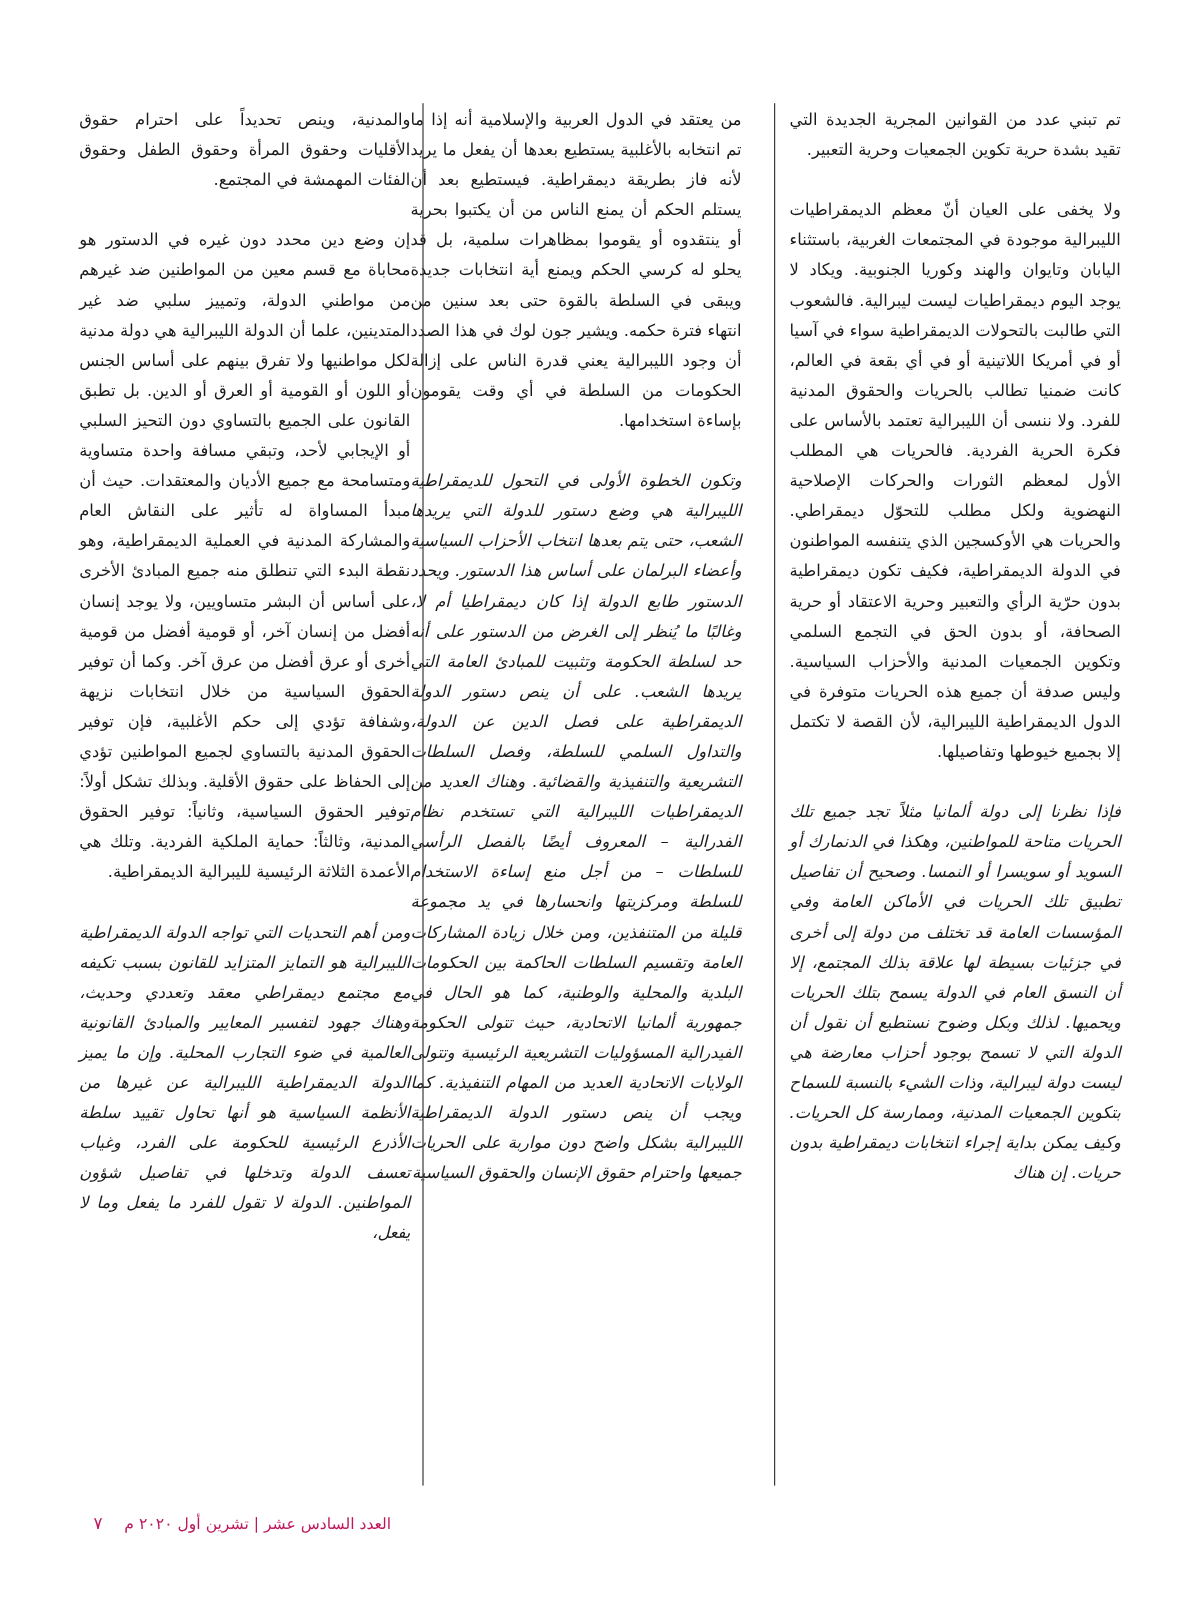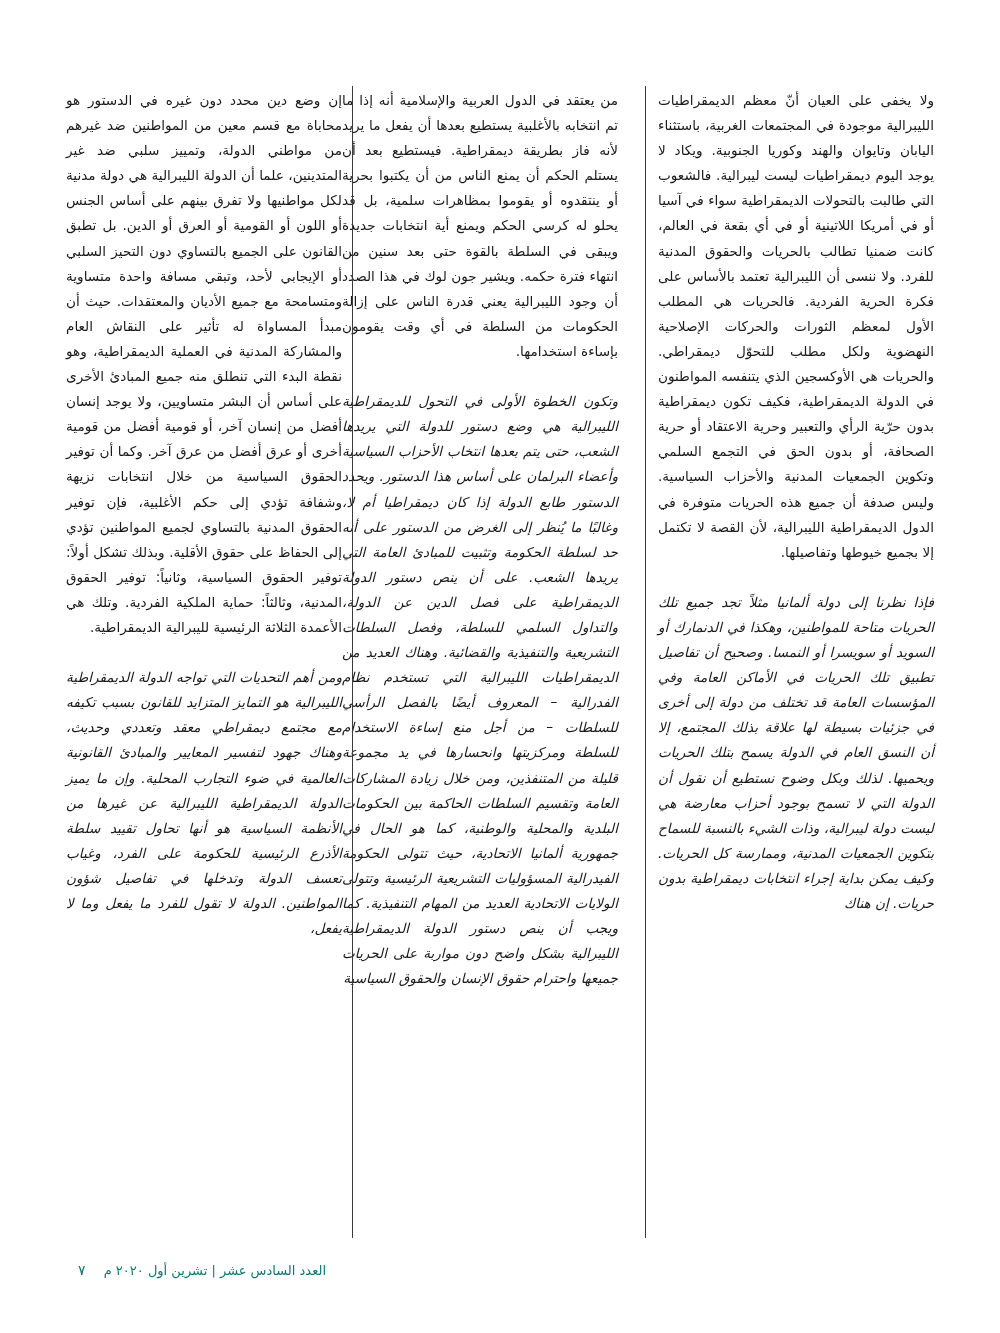--- a/index.html
+++ b/index.html
@@ -19,46 +19,48 @@
   .para { margin: 0 0 25.1px 0; }
   .para.cont { margin-bottom: 0; font-style: italic; }
   .divider {
     position: absolute; top: 86px; height: 1152px; width: 1px; background: #3a3a3a;
   }
   .div-1 { left: 645px; }
   .div-2 { left: 352px; }
   .footer {
     position: absolute; top: 1262px; left: 66px; width: 260px;
     direction: rtl; text-align: right;
-    font-size: 13px; color: #0f766e;
+    font-size: 13px; color: #be185d;
   }
   .footer .issue { }
   .footer .date { margin-right: 0; }
   .footer .page-num { display: inline-block; margin-right: 14px; font-size: 14px; }
 </style>
 </head>
 <body>
 
 <div class="page">
 
   <div class="col col-right">
+    <p class="para">تم تبني عدد من القوانين المجرية الجديدة التي تقيد بشدة حرية تكوين الجمعيات وحرية التعبير.</p>
     <p class="para">ولا يخفى على العيان أنّ معظم الديمقراطيات الليبرالية موجودة في المجتمعات الغربية، باستثناء اليابان وتايوان والهند وكوريا الجنوبية. ويكاد لا يوجد اليوم ديمقراطيات ليست ليبرالية. فالشعوب التي طالبت بالتحولات الديمقراطية سواء في آسيا أو في أمريكا اللاتينية أو في أي بقعة في العالم، كانت ضمنيا تطالب بالحريات والحقوق المدنية للفرد. ولا ننسى أن الليبرالية تعتمد بالأساس على فكرة الحرية الفردية. فالحريات هي المطلب الأول لمعظم الثورات والحركات الإصلاحية النهضوية ولكل مطلب للتحوّل ديمقراطي. والحريات هي الأوكسجين الذي يتنفسه المواطنون في الدولة الديمقراطية، فكيف تكون ديمقراطية بدون حرّية الرأي والتعبير وحرية الاعتقاد أو حرية الصحافة، أو بدون الحق في التجمع السلمي وتكوين الجمعيات المدنية والأحزاب السياسية. وليس صدفة أن جميع هذه الحريات متوفرة في الدول الديمقراطية الليبرالية، لأن القصة لا تكتمل إلا بجميع خيوطها وتفاصيلها.</p>
     <p class="para cont">فإذا نظرنا إلى دولة ألمانيا مثلاً تجد جميع تلك الحريات متاحة للمواطنين، وهكذا في الدنمارك أو السويد أو سويسرا أو النمسا. وصحيح أن تفاصيل تطبيق تلك الحريات في الأماكن العامة وفي المؤسسات العامة قد تختلف من دولة إلى أخرى في جزئيات بسيطة لها علاقة بذلك المجتمع، إلا أن النسق العام في الدولة يسمح بتلك الحريات ويحميها. لذلك وبكل وضوح نستطيع أن نقول أن الدولة التي لا تسمح بوجود أحزاب معارضة هي ليست دولة ليبرالية، وذات الشيء بالنسبة للسماح بتكوين الجمعيات المدنية، وممارسة كل الحريات. وكيف يمكن بداية إجراء انتخابات ديمقراطية بدون حريات. إن هناك</p>
   </div>
 
   <div class="divider div-1"></div>
 
   <div class="col col-mid">
     <p class="para">من يعتقد في الدول العربية والإسلامية أنه إذا ما تم انتخابه بالأغلبية يستطيع بعدها أن يفعل ما يريد لأنه فاز بطريقة ديمقراطية. فيستطيع بعد أن يستلم الحكم أن يمنع الناس من أن يكتبوا بحرية أو ينتقدوه أو يقوموا بمظاهرات سلمية، بل قد يحلو له كرسي الحكم ويمنع أية انتخابات جديدة ويبقى في السلطة بالقوة حتى بعد سنين من انتهاء فترة حكمه. ويشير جون لوك في هذا الصدد أن وجود الليبرالية يعني قدرة الناس على إزالة الحكومات من السلطة في أي وقت يقومون بإساءة استخدامها.</p>
     <p class="para cont">وتكون الخطوة الأولى في التحول للديمقراطية الليبرالية هي وضع دستور للدولة التي يريدها الشعب، حتى يتم بعدها انتخاب الأحزاب السياسية وأعضاء البرلمان على أساس هذا الدستور. ويحدد الدستور طابع الدولة إذا كان ديمقراطيا أم لا، وغالبًا ما يُنظر إلى الغرض من الدستور على أنه حد لسلطة الحكومة وتثبيت للمبادئ العامة التي يريدها الشعب. على أن ينص دستور الدولة الديمقراطية على فصل الدين عن الدولة، والتداول السلمي للسلطة، وفصل السلطات التشريعية والتنفيذية والقضائية. وهناك العديد من الديمقراطيات الليبرالية التي تستخدم نظام الفدرالية – المعروف أيضًا بالفصل الرأسي للسلطات – من أجل منع إساءة الاستخدام للسلطة ومركزيتها وانحسارها في يد مجموعة قليلة من المتنفذين، ومن خلال زيادة المشاركات العامة وتقسيم السلطات الحاكمة بين الحكومات البلدية والمحلية والوطنية، كما هو الحال في جمهورية ألمانيا الاتحادية، حيث تتولى الحكومة الفيدرالية المسؤوليات التشريعية الرئيسية وتتولى الولايات الاتحادية العديد من المهام التنفيذية. كما ويجب أن ينص دستور الدولة الديمقراطية الليبرالية بشكل واضح دون مواربة على الحريات جميعها واحترام حقوق الإنسان والحقوق السياسية</p>
   </div>
 
   <div class="divider div-2"></div>
 
   <div class="col col-left">
+    <p class="para">والمدنية، وينص تحديداً على احترام حقوق الأقليات وحقوق المرأة وحقوق الطفل وحقوق الفئات المهمشة في المجتمع.</p>
     <p class="para">إن وضع دين محدد دون غيره في الدستور هو محاباة مع قسم معين من المواطنين ضد غيرهم من مواطني الدولة، وتمييز سلبي ضد غير المتدينين، علما أن الدولة الليبرالية هي دولة مدنية لكل مواطنيها ولا تفرق بينهم على أساس الجنس أو اللون أو القومية أو العرق أو الدين. بل تطبق القانون على الجميع بالتساوي دون التحيز السلبي أو الإيجابي لأحد، وتبقي مسافة واحدة متساوية ومتسامحة مع جميع الأديان والمعتقدات. حيث أن مبدأ المساواة له تأثير على النقاش العام والمشاركة المدنية في العملية الديمقراطية، وهو نقطة البدء التي تنطلق منه جميع المبادئ الأخرى على أساس أن البشر متساويين، ولا يوجد إنسان أفضل من إنسان آخر، أو قومية أفضل من قومية أخرى أو عرق أفضل من عرق آخر. وكما أن توفير الحقوق السياسية من خلال انتخابات نزيهة وشفافة تؤدي إلى حكم الأغلبية، فإن توفير الحقوق المدنية بالتساوي لجميع المواطنين تؤدي إلى الحفاظ على حقوق الأقلية. وبذلك تشكل أولاً: توفير الحقوق السياسية، وثانياً: توفير الحقوق المدنية، وثالثاً: حماية الملكية الفردية. وتلك هي الأعمدة الثلاثة الرئيسية لليبرالية الديمقراطية.</p>
     <p class="para cont">ومن أهم التحديات التي تواجه الدولة الديمقراطية الليبرالية هو التمايز المتزايد للقانون بسبب تكيفه مع مجتمع ديمقراطي معقد وتعددي وحديث، وهناك جهود لتفسير المعايير والمبادئ القانونية العالمية في ضوء التجارب المحلية. وإن ما يميز الدولة الديمقراطية الليبرالية عن غيرها من الأنظمة السياسية هو أنها تحاول تقييد سلطة الأذرع الرئيسية للحكومة على الفرد، وغياب تعسف الدولة وتدخلها في تفاصيل شؤون المواطنين. الدولة لا تقول للفرد ما يفعل وما لا يفعل،</p>
   </div>
 
   <div class="footer">
     <span class="issue">العدد السادس عشر</span>
     <span class="sep">|</span>
     <span class="date">تشرين أول ٢٠٢٠ م</span>
     <span class="page-num">٧</span>
   </div>

